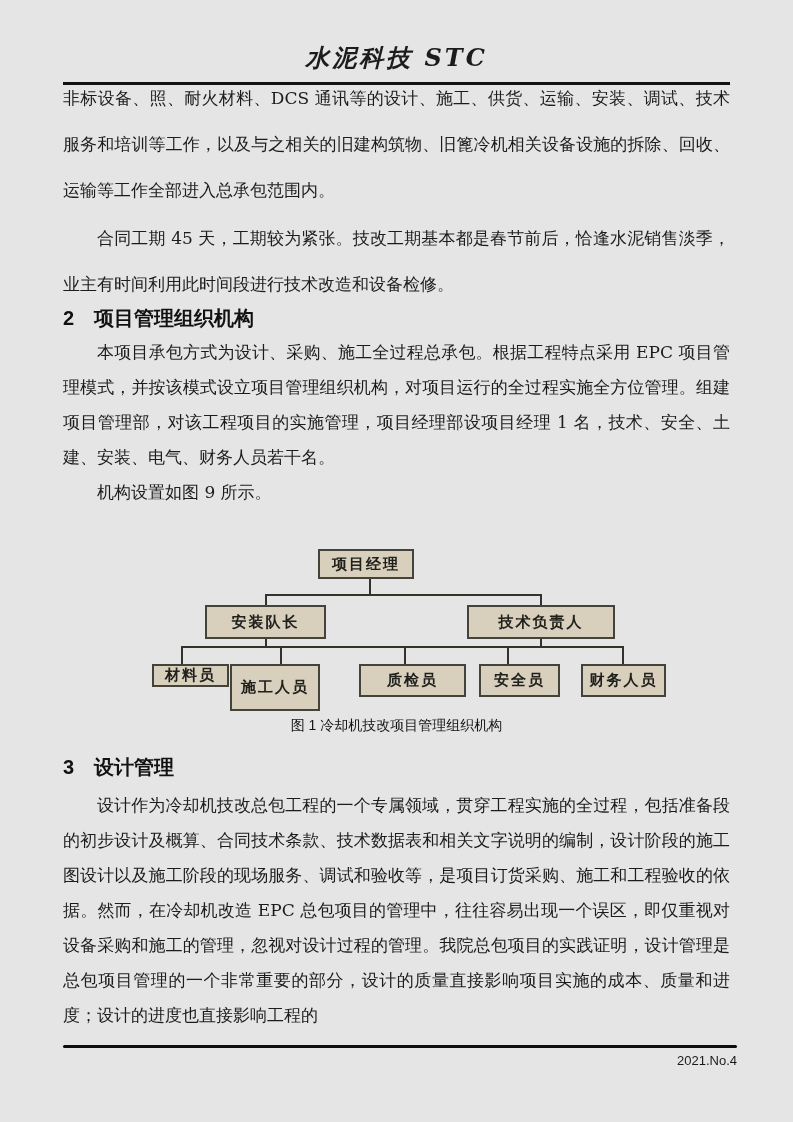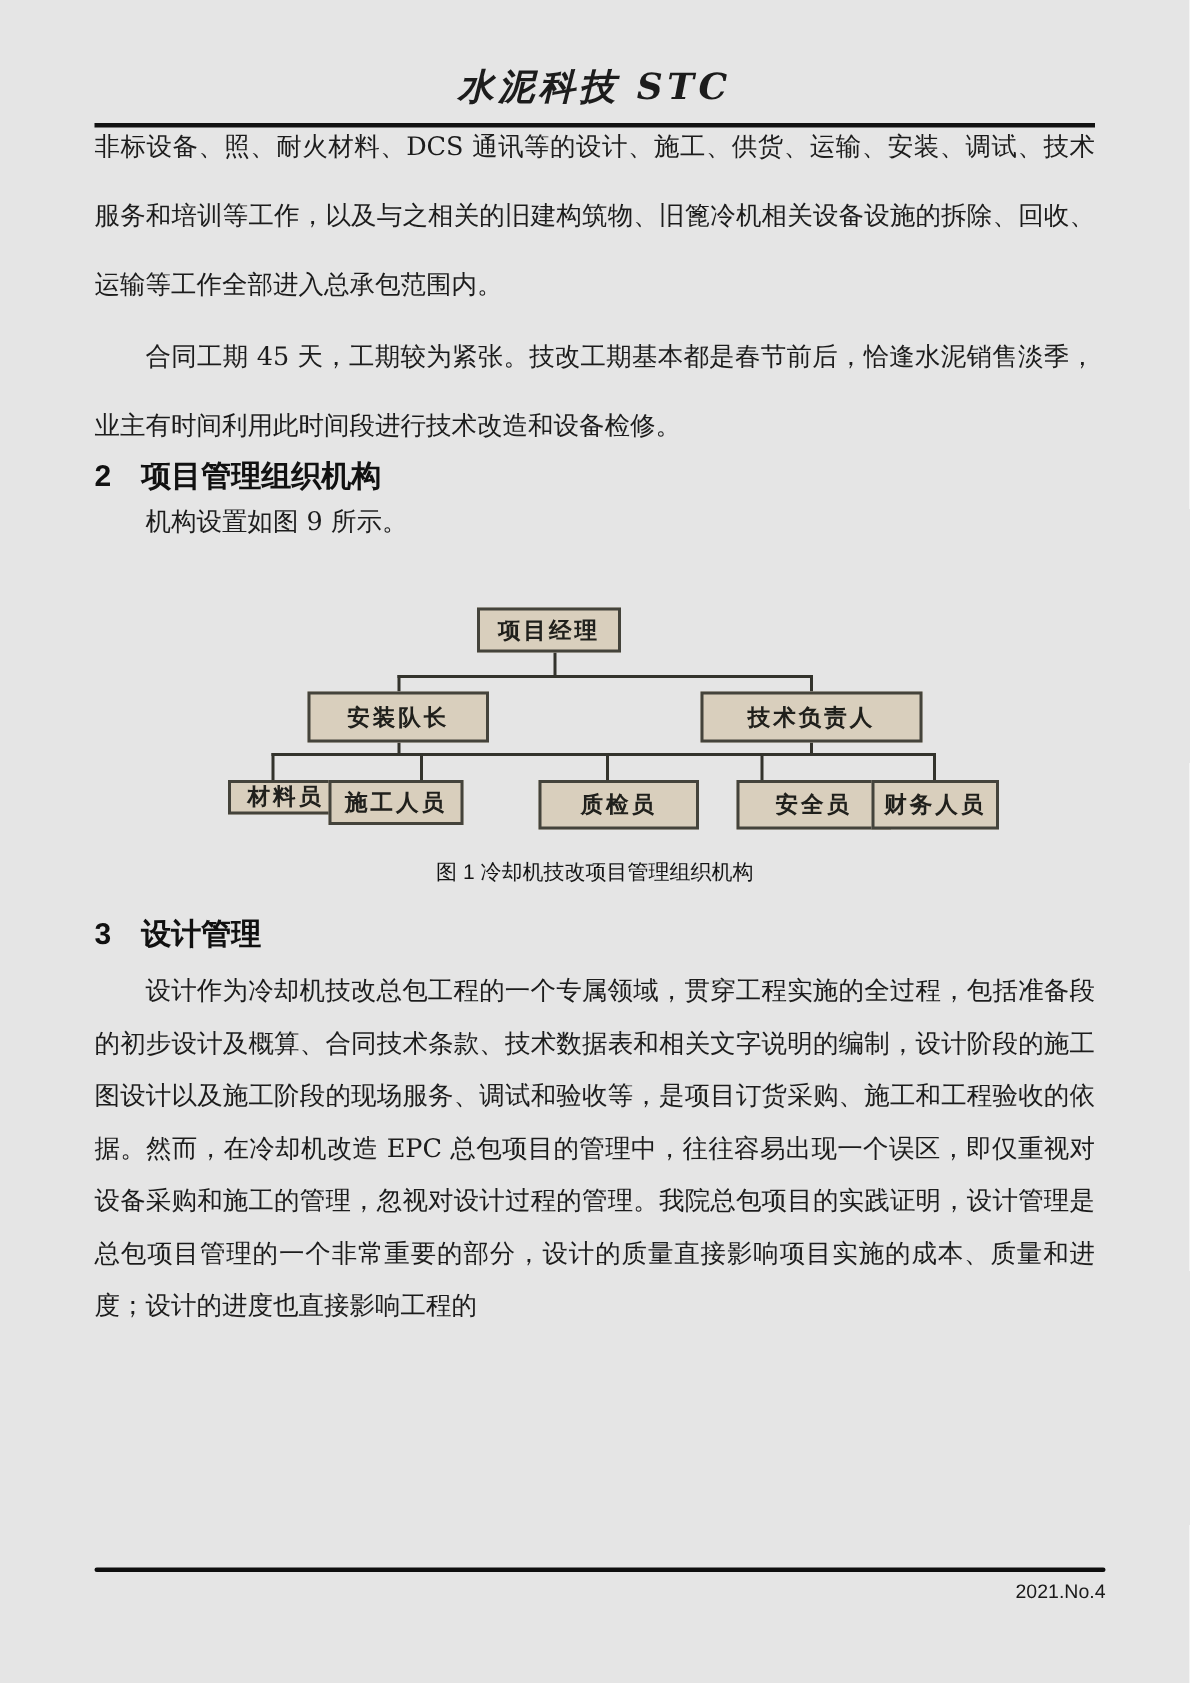--- a/index.html
+++ b/index.html
@@ -110,20 +110,21 @@
   <div class="journal-title">水泥科技 STC</div>
   <div class="header-rule"></div>
 
   <div class="content">
 
     <p class="lh-wide p-first">非标设备、照、耐火材料、DCS 通讯等的设计、施工、供货、运输、安装、调试、技术服务和培训等工作，以及与之相关的旧建构筑物、旧篦冷机相关设备设施的拆除、回收、运输等工作全部进入总承包范围内。</p>
 
     <p class="lh-wide indent p-13">合同工期 45 天，工期较为紧张。技改工期基本都是春节前后，恰逢水泥销售淡季，业主有时间利用此时间段进行技术改造和设备检修。</p>
 
     <h2 class="h-2">2　项目管理组织机构</h2>
+    <p class="lh-tight indent p-2">本项目承包方式为设计、采购、施工全过程总承包。根据工程特点采用 EPC 项目管理模式，并按该模式设立项目管理组织机构，对项目运行的全过程实施全方位管理。组建项目管理部，对该工程项目的实施管理，项目经理部设项目经理 1 名，技术、安全、土建、安装、电气、财务人员若干名。</p>
     <p class="lh-tight indent">机构设置如图 9 所示。</p>
 
     <div class="org-chart">
 
       <div class="org-line" style="left:306px; top:37px; width:2px; height:15px;"></div>
       <div class="org-line" style="left:202px; top:52px; width:277px; height:2px;"></div>
       <div class="org-line" style="left:202px; top:52px; width:2px; height:11px;"></div>
       <div class="org-line" style="left:477px; top:52px; width:2px; height:11px;"></div>
       <div class="org-line" style="left:202px; top:97px; width:2px; height:8px;"></div>
       <div class="org-line" style="left:477px; top:97px; width:2px; height:8px;"></div>
@@ -131,23 +132,23 @@
       <div class="org-line" style="left:118px; top:104px; width:2px; height:18px;"></div>
       <div class="org-line" style="left:217px; top:104px; width:2px; height:18px;"></div>
       <div class="org-line" style="left:341px; top:104px; width:2px; height:18px;"></div>
       <div class="org-line" style="left:444px; top:104px; width:2px; height:18px;"></div>
       <div class="org-line" style="left:559px; top:104px; width:2px; height:18px;"></div>
 
       <div class="org-box" style="left:255px; top:7px; width:96px; height:30px;">项目经理</div>
       <div class="org-box" style="left:142px; top:63px; width:121px; height:34px;">安装队长</div>
       <div class="org-box" style="left:404px; top:63px; width:148px; height:34px;">技术负责人</div>
       <div class="org-box" style="left:89px; top:122px; width:77px; height:23px;">材料员</div>
-      <div class="org-box" style="left:156px; top:122px; width:90px; height:30px;">施工人员</div>
+      <div class="org-box" style="left:167px; top:122px; width:90px; height:47px;">施工人员</div>
       <div class="org-box" style="left:296px; top:122px; width:107px; height:33px;">质检员</div>
-      <div class="org-box" style="left:428px; top:122px; width:103px; height:33px;text-align:center;">安全员</div>
+      <div class="org-box" style="left:416px; top:122px; width:81px; height:33px;text-align:center;">安全员</div>
       <div class="org-box" style="left:518px; top:122px; width:85px; height:33px;">财务人员</div>
     </div>
 
     <div class="figure-caption">图 1 冷却机技改项目管理组织机构</div>
 
     <h2 class="h-3">3　设计管理</h2>
     <p class="lh-tight indent p-3">设计作为冷却机技改总包工程的一个专属领域，贯穿工程实施的全过程，包括准备段的初步设计及概算、合同技术条款、技术数据表和相关文字说明的编制，设计阶段的施工图设计以及施工阶段的现场服务、调试和验收等，是项目订货采购、施工和工程验收的依据。然而，在冷却机改造 EPC 总包项目的管理中，往往容易出现一个误区，即仅重视对设备采购和施工的管理，忽视对设计过程的管理。我院总包项目的实践证明，设计管理是总包项目管理的一个非常重要的部分，设计的质量直接影响项目实施的成本、质量和进度；设计的进度也直接影响工程的</p>
 
   </div>
 

